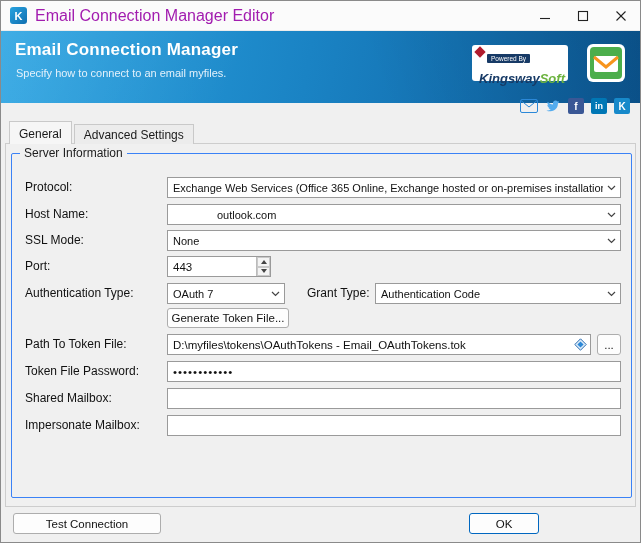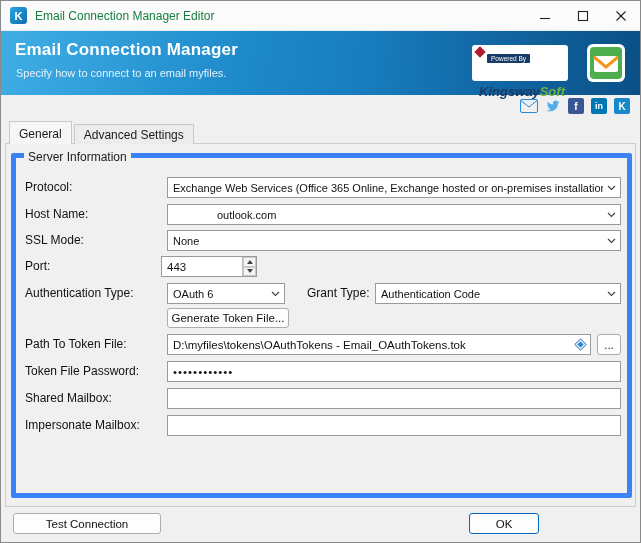--- a/index.html
+++ b/index.html
@@ -19,48 +19,48 @@
     position:absolute; top:0; left:0; right:0; height:30px;
     background:#fbfbfb; display:flex; align-items:center;
     border-bottom:1px solid #ececec;
   }
   .app-icon {
     width:17px; height:17px; margin:0 8px 0 9px;
     background:linear-gradient(135deg,#29a3e0,#0f6fb0);
     border-radius:3px; color:#fff; font-size:11px; font-weight:bold;
     display:flex; align-items:center; justify-content:center;
   }
-  .win-title { font-size:12px; color:#15803d; flex:1; }
+  .win-title { font-size:16px; color:#a21caf; flex:1; }
   .win-controls { display:flex; height:100%; }
   .win-btn { width:38px; height:100%; display:flex; align-items:center; justify-content:center; cursor:default; }
   .win-btn svg { stroke:#222; stroke-width:1.1; fill:none; }
 
   
   .header {
-    position:absolute; top:30px; left:0; right:0; height:64px;
+    position:absolute; top:30px; left:0; right:0; height:72px;
     background:
       linear-gradient(115deg, rgba(255,255,255,0.10) 0%, rgba(255,255,255,0) 38%),
       linear-gradient(250deg, rgba(0,0,0,0.14) 0%, rgba(0,0,0,0) 42%),
       linear-gradient(100deg, #2ba4e2 0%, #1a83c4 48%, #0c5c9c 100%);
     color:#fff;
   }
   .header-title { position:absolute; left:14px; top:9px; font-size:17px; font-weight:bold; letter-spacing:.2px; }
   .header-sub { position:absolute; left:15px; top:36px; font-size:11px; color:#e3f1fb; }
 
   .ks-logo {
     position:absolute; right:72px; top:14px; width:96px; height:36px;
     background:#fff; border-radius:3px; padding:2px 5px;
   }
   .ks-powered {
     display:inline-block; background:#173a66; color:#fff;
     font-size:6.5px; padding:1px 4px; border-radius:1px; margin-left:10px;
   }
   .ks-diamond { position:absolute; left:4px; top:3px; width:8px; height:8px;
     background:#b01c2e; transform:rotate(45deg); }
-  .ks-brand { font-size:13px; font-weight:bold; font-style:italic; margin-top:19px; margin-left:2px; white-space:nowrap; }
+  .ks-brand { font-size:13px; font-weight:bold; font-style:italic; margin-top:6px; margin-left:2px; white-space:nowrap; }
   .ks-brand .k1 { color:#173a66; }
   .ks-brand .k2 { color:#6cb33f; }
 
   .mail-logo { position:absolute; right:14px; top:12px; width:40px; height:40px; }
 
   
   .social { position:absolute; top:97px; right:10px; display:flex; gap:7px; align-items:center; }
   .soc { width:16px; height:16px; display:flex; align-items:center; justify-content:center;
          font-size:10px; font-weight:bold; color:#fff; border-radius:2px; }
   .soc-fb { background:#3a5795; }
@@ -77,21 +77,21 @@
   .tab.active { background:#f6f6f6; height:23px; padding-top:5px; position:relative; z-index:4; }
 
   .pane {
     position:absolute; top:142px; left:4px; right:4px; height:364px;
     background:#f0f0f0; border:1px solid #cdcdcd; z-index:2;
   }
 
   
   .groupbox {
     position:absolute; left:10px; top:152px; width:621px; height:345px;
-    border:5px solid #3b82f6; border-radius:2px; z-index:3;
+    border:1px solid #3b82f6; border-radius:2px; z-index:3;
   }
   .group-label {
     position:absolute; top:-8px; left:8px; background:#f0f0f0;
     padding:0 4px; font-size:12px; color:#1c1c1c;
   }
 
   
   .flabel { position:absolute; font-size:12px; color:#111; z-index:4; }
   .combo, .tinput {
     position:absolute; height:21px; background:#fff;
@@ -228,31 +228,31 @@
   <div class="combo" style="left:166px; top:229px; width:454px;">
     <div class="txt">None</div>
     <div class="chev">
       <svg width="9" height="6" viewBox="0 0 9 6">
           <path d="M1 1 L4.5 4.5 L8 1" fill="none" stroke="#444" stroke-width="1.2"></path>
         </svg>
     </div>
   </div>
 
   <div class="flabel" style="left:24px; top:258px;">Port:</div>
-  <div class="tinput" style="left:160px; top:255px; width:96px;">
+  <div class="tinput" style="left:166px; top:255px; width:104px;">
     <input value="443" style="">
     <div class="spinbox">
       <div class="spin spin-up"></div>
       <div class="spin spin-down"></div>
     </div>
   </div>
 
   <div class="flabel" style="left:24px; top:285px;">Authentication Type:</div>
   <div class="combo" style="left:166px; top:282px; width:118px;">
-    <div class="txt">OAuth 6</div>
+    <div class="txt">OAuth 7</div>
     <div class="chev">
       <svg width="9" height="6" viewBox="0 0 9 6">
           <path d="M1 1 L4.5 4.5 L8 1" fill="none" stroke="#444" stroke-width="1.2"></path>
         </svg>
     </div>
   </div>
   <div class="flabel" style="left:306px; top:285px;">Grant Type:</div>
   <div class="combo" style="left:374px; top:282px; width:246px;">
     <div class="txt">Authentication Code</div>
     <div class="chev">

